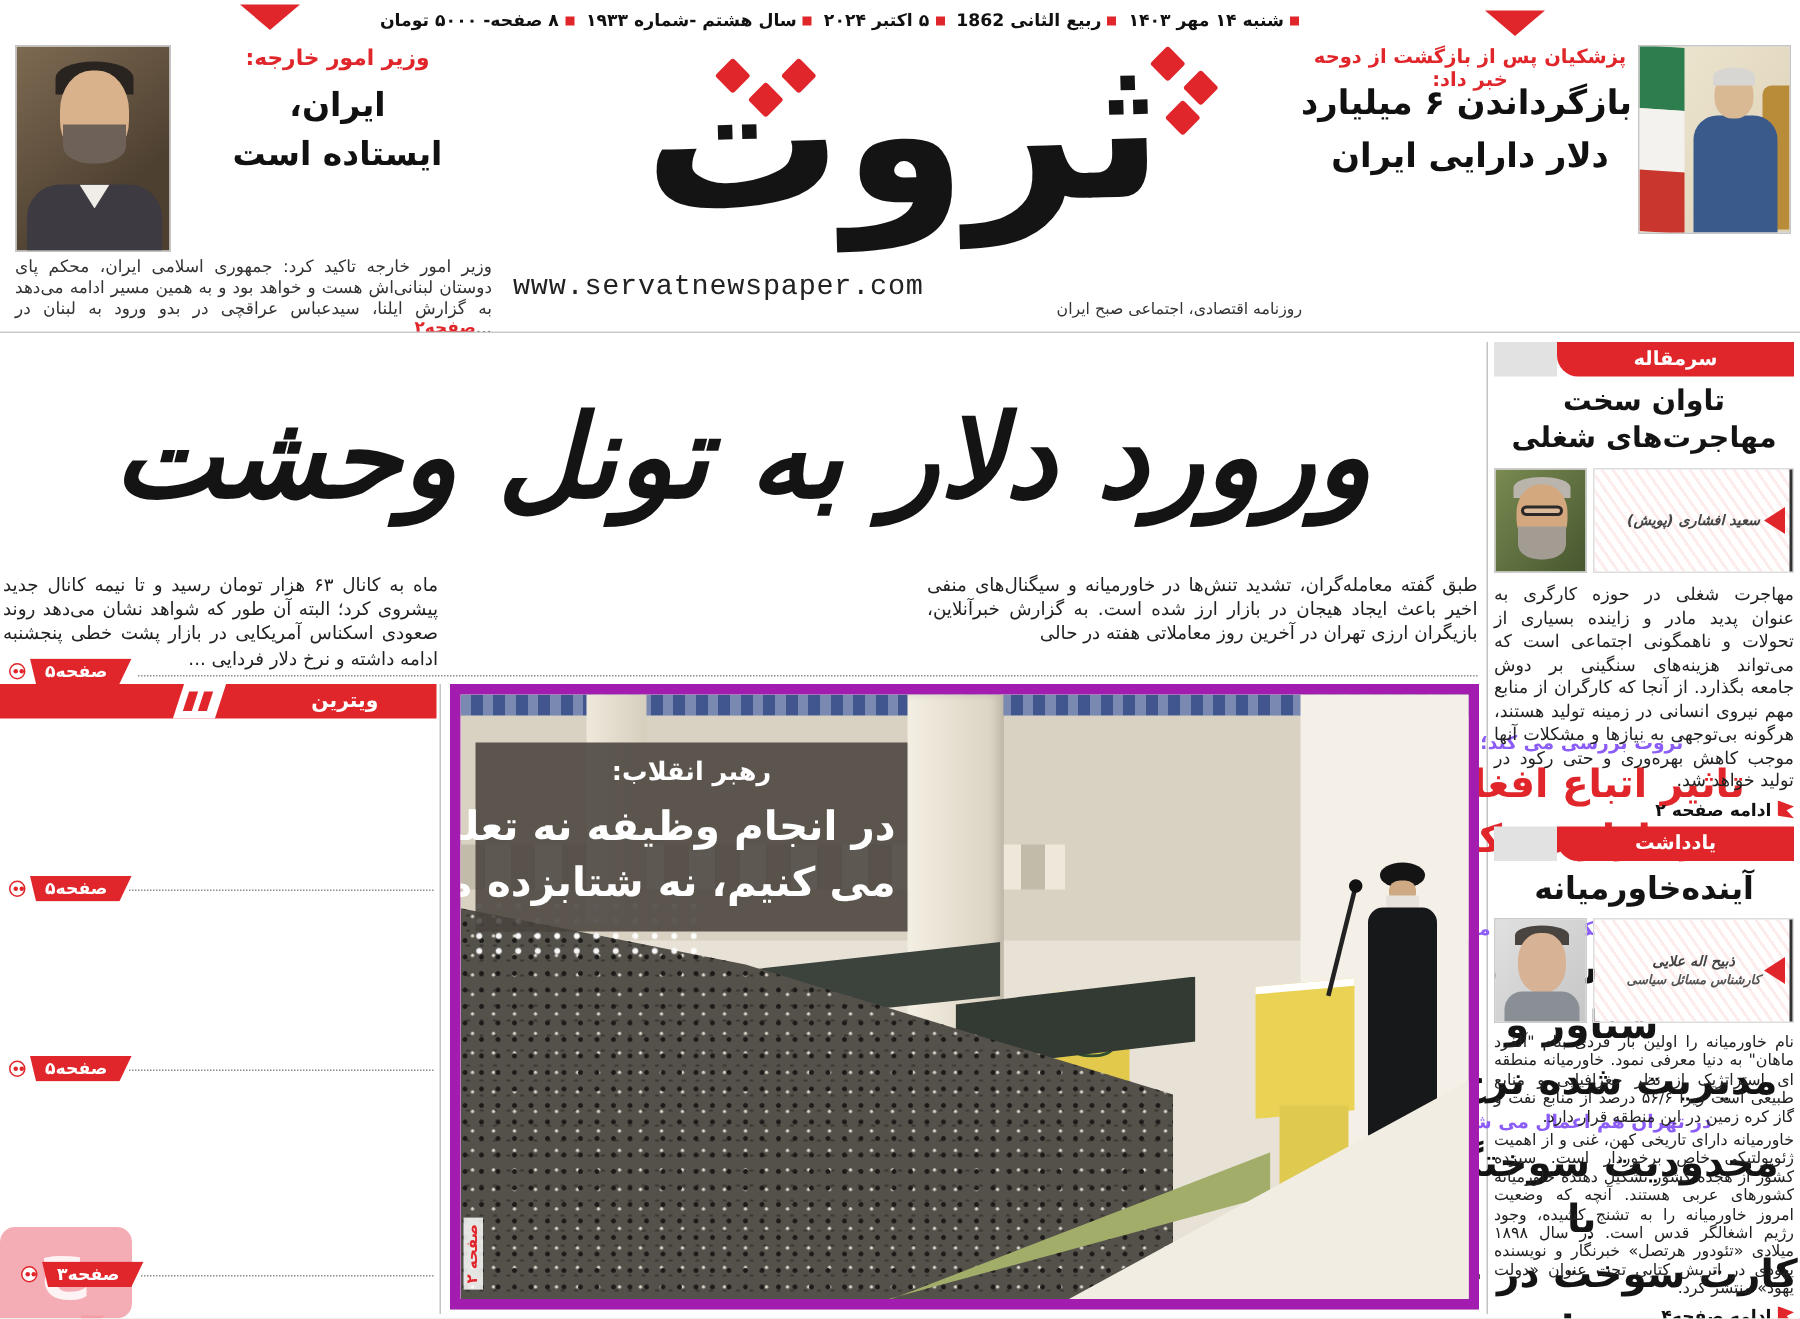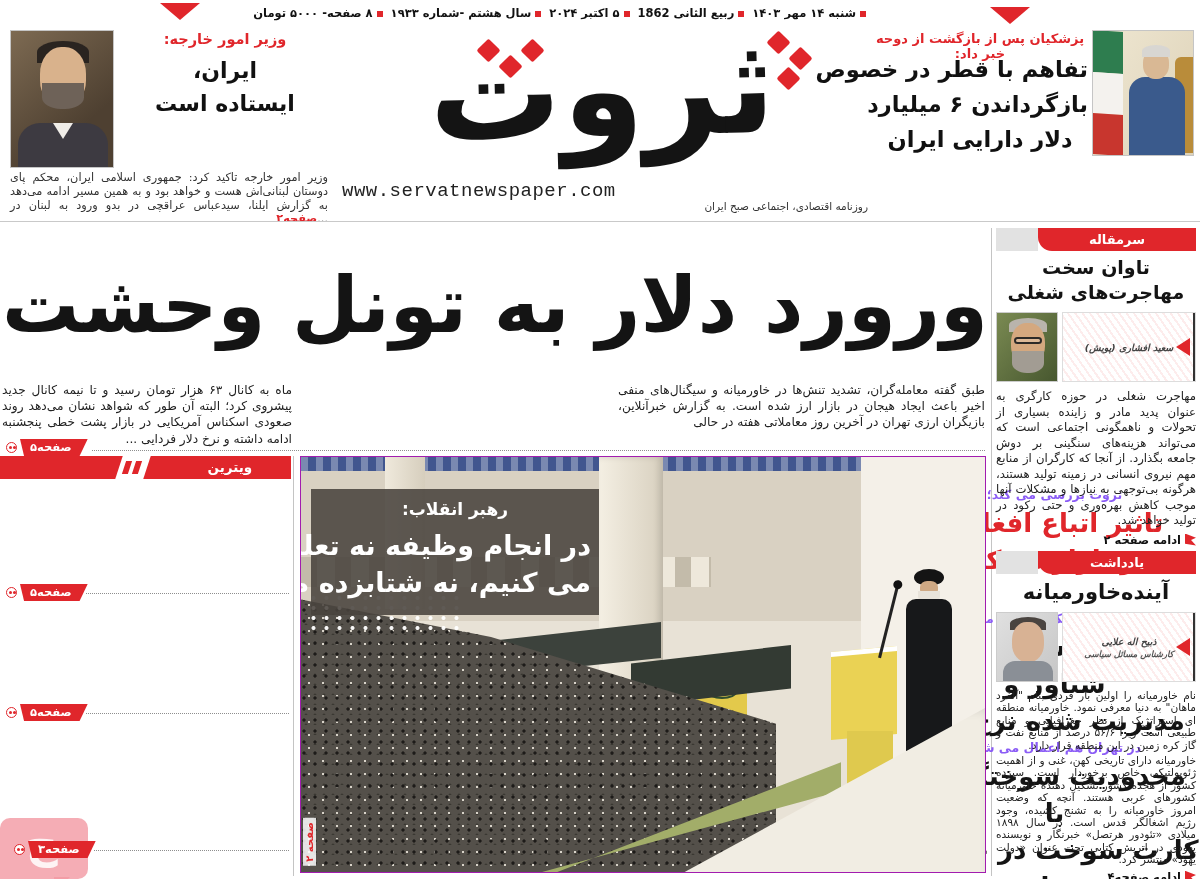--- a/index.html
+++ b/index.html
@@ -55,21 +55,21 @@
     font-size:19px; color:#222; letter-spacing:0.5px; direction:ltr; }
   .m-tag { position:absolute; right:4px; bottom:8px; font-size:10.5px; color:#333; }
 
   .hline { position:absolute; left:0; width:100%; height:1px; background:#c9c9c9; }
   .vline { position:absolute; width:1px; background:#c4c4c4; }
 
   
   .lead-kicker { position:absolute; top:231px; left:0; width:990px; text-align:center;
     font-size:17px; font-weight:bold; color:#e0262b; }
   .lead-head { position:absolute; top:247px; left:0; width:990px; text-align:center;
-    font-size:77px; line-height:118px; font-weight:bold; color:#141414; white-space:nowrap; }
+    font-size:77px; line-height:118px; font-weight:bold; color:#141414; white-space:nowrap;font-style:italic; }
   .lead-col { position:absolute; top:382px; height:66px; font-size:12.2px; line-height:16.2px;
     color:#222; text-align:justify; overflow:hidden; }
   .dots { position:absolute; border-top:1.5px dotted #8e8e8e; height:0; }
 
   
   .pbadge { position:absolute; display:flex; align-items:center; gap:3px; direction:ltr; z-index:6; }
   .pbadge .circ { width:11px; height:11px; border-radius:50%; background:#fff; border:1.5px solid #e0262b; position:relative; }
   .pbadge .circ::after { content:""; position:absolute; left:2px; top:3px; width:3px; height:3px; background:#e0262b; border-radius:50%; box-shadow:4px 0 0 #e0262b; }
   .pbadge .bg { background:#e0262b; color:#fff; font-size:11.5px; font-weight:bold;
     padding:1px 16px 2px 10px; clip-path:polygon(0 0,100% 0,88% 100%,6% 100%); white-space:nowrap; }
@@ -80,21 +80,21 @@
   .vit-bar .notch::before, .vit-bar .notch::after { content:""; position:absolute; top:5px; width:6px; height:13px; background:#e0262b; }
   .vit-bar .notch::before { left:5px; } .vit-bar .notch::after { left:15px; }
   .vit-bar .lbl { position:absolute; left:58%; width:42%; top:0; line-height:23px; text-align:center;
     color:#fff; font-size:13.5px; font-weight:bold; }
   .vit-kicker { position:absolute; width:291px; text-align:center; font-size:12.5px; font-weight:bold; color:#8b5cf6; }
   .vit-head { position:absolute; width:291px; text-align:center; font-weight:bold; font-size:26px; line-height:37px; color:#141414; }
   .vit-head.red-h { color:#e0262b; }
 
   
   .photo { position:absolute; left:300px; top:456px; width:686px; height:417px;
-    border:1px solid #a21caf; background:#e8e2d6; overflow:hidden; direction:ltr; }
+    border:7px solid #a21caf; background:#e8e2d6; overflow:hidden; direction:ltr; }
   .ph { position:absolute; }
   .ph-tiles { left:0; top:0; width:100%; height:14px; background:#41568f;
     background-image:repeating-linear-gradient(90deg, rgba(255,255,255,.3) 0 7px, transparent 7px 15px); }
   .ph-wall { left:0; top:14px; width:100%; height:150px; background:#d9d1c2; }
   .ph-arches { left:0; top:100px; width:60%; height:30px;
     background:repeating-linear-gradient(90deg,#c3bbaa 0 16px,#eee8db 16px 34px); }
   .ph-colB { left:84px; top:0; width:40px; height:152px; background:linear-gradient(90deg,#efe9dc,#d6cebd); }
   .ph-colA { left:298px; top:0; width:64px; height:252px; background:linear-gradient(90deg,#f4efe3,#d8d0bf); box-shadow:inset -4px 0 6px rgba(0,0,0,.12); }
   .ph-rwall { left:560px; top:0; width:126px; height:417px; background:#f4f0e8; }
   .ph-banner { left:396px; top:198px; width:50px; height:88px; background:#e3c94b;
@@ -226,21 +226,20 @@
           <div class="g"></div>
           <div class="w"></div>
           <div class="r"></div>
         </div>
       <div class="suit"></div>
         <div class="head"></div>
         <div class="hairw"></div>
     </div>
     <div class="t-kicker" style="left:0;top:7px;width:216px;font-size:13px;">پزشکیان پس از بازگشت از دوحه خبر داد:</div>
     <div class="t-head" style="left:0;top:28px;width:216px;font-size:22.5px;line-height:35px;">
-      <div>تفاهم با قطر در خصوص</div>
       <div>بازگرداندن ۶ میلیارد</div>
       <div>دلار دارایی ایران</div>
     </div>
   </div>
 
   <div class="hline" style="top:221px;"></div>
 
   <div class="lead-head">ورورد دلار به تونل وحشت</div>
   <div class="lead-col" style="left:618px;width:367px;">طبق گفته معامله‌گران، تشدید تنش‌ها در خاورمیانه و سیگنال‌های منفی اخیر باعث ایجاد هیجان در بازار ارز شده است. به گزارش خبرآنلاین، بازیگران ارزی تهران در آخرین روز معاملاتی هفته در حالی</div>
   <div class="lead-col" style="left:2px;width:290px;">ماه به کانال ۶۳ هزار تومان رسید و تا نیمه کانال جدید پیشروی کرد؛ البته آن طور که شواهد نشان می‌دهد روند صعودی اسکناس آمریکایی در بازار پشت خطی پنجشنبه ادامه داشته و نرخ دلار فردایی ...</div>

